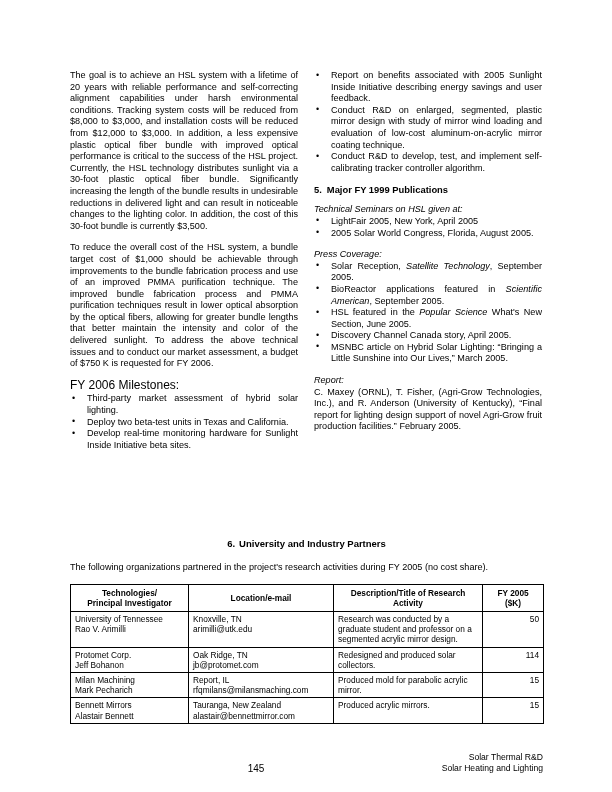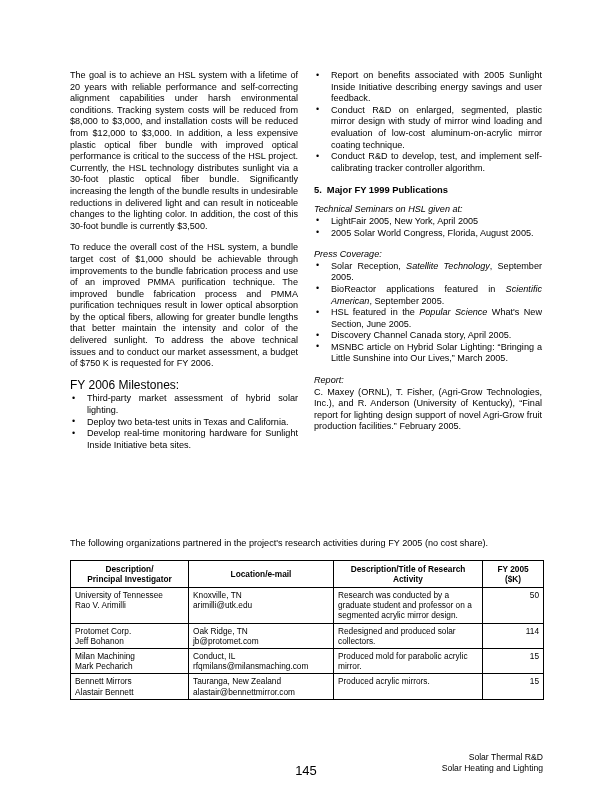--- a/index.html
+++ b/index.html
@@ -130,23 +130,23 @@
     position: absolute;
     left: 0;
     top: 752px;
     width: 612px;
     height: 30px;
   }
   .page-num {
     position: absolute;
     left: 0;
     top: 11px;
-    width: 612px;
+    width: 512px;
     text-align: center;
-    font-size: 13px;
+    font-size: 10px;
   }
   .foot-right {
     position: absolute;
     right: 69px;
     top: 0px;
     text-align: right;
     font-size: 8.6px;
     line-height: 11px;
   }
   .foot-right div { white-space: nowrap; }
@@ -194,33 +194,36 @@
         <li class="body"><span>Discovery Channel Canada story, April 2005.</span></li>
         <li class="body"><span>MSNBC article on Hybrid Solar Lighting: “Bringing a Little Sunshine into Our Lives,” March 2005.</span></li>
       </ul>
 
       <div class="subhead-i">Report:</div>
       <p class="body">C. Maxey (ORNL), T. Fisher, (Agri-Grow Technologies, Inc.), and R. Anderson (University of Kentucky), “Final report for lighting design support of novel Agri-Grow fruit production facilities.” February 2005.</p>
     </div>
   </div>
 
   <div class="section6">
+    <h2>
+      <span class="num">6.</span><span>University and Industry Partners</span>
+    </h2>
     <div class="lead">The following organizations partnered in the project's research activities during FY 2005 (no cost share).</div>
 
     <table class="partners">
       <colgroup>
         <col class="c1">
           <col class="c2">
           <col class="c3">
           <col class="c4">
       </colgroup>
       <thead>
         <tr>
           <th>
-            <div>Description/</div>
+            <div>Technologies/</div>
             <div>Principal Investigator</div>
           </th>
           <th>
             <div>Location/e-mail</div>
           </th>
           <th>
             <div>Description/Title of Research</div>
             <div>Activity</div>
           </th>
           <th>
@@ -253,21 +256,21 @@
           </td>
           <td>Redesigned and produced solar collectors.</td>
           <td class="amount">114</td>
         </tr>
         <tr>
           <td>
             <div>Milan Machining</div>
             <div>Mark Pecharich</div>
           </td>
           <td>
-            <div>Conduct, IL</div>
+            <div>Report, IL</div>
             <div>rfqmilans@milansmaching.com</div>
           </td>
           <td>Produced mold for parabolic acrylic mirror.</td>
           <td class="amount">15</td>
         </tr>
         <tr>
           <td>
             <div>Bennett Mirrors</div>
             <div>Alastair Bennett</div>
           </td>

